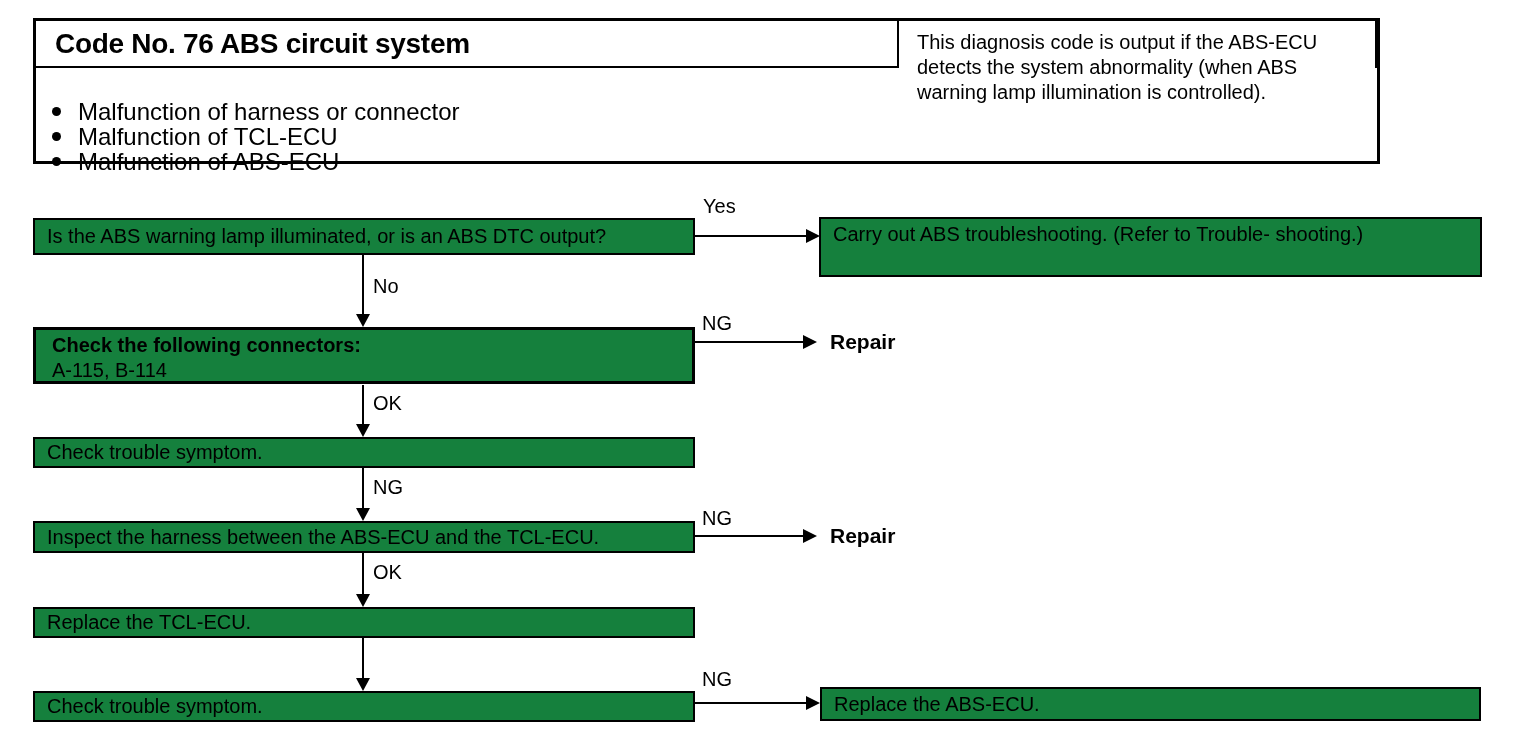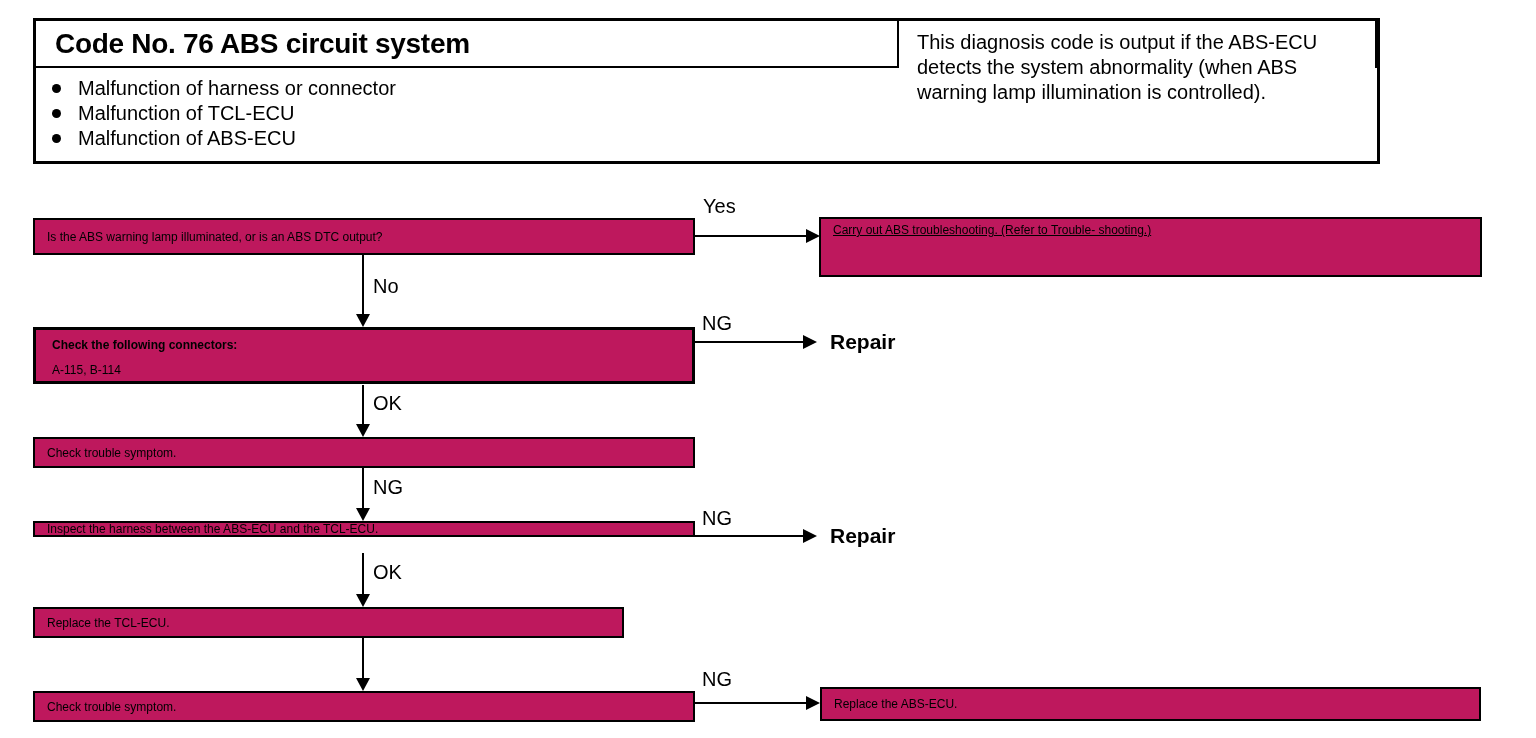--- a/index.html
+++ b/index.html
@@ -15,30 +15,30 @@
     display:grid;grid-template-columns:863px 1fr;grid-template-rows:47px 1fr;
     background:#fff;
   }
   .cell{box-sizing:border-box;}
   .cell.col1{border-right:2px solid #000;}
   .cell.row1{border-bottom:2px solid #000;}
   .head-cell{display:flex;align-items:center;font-weight:bold;font-size:28px;letter-spacing:-0.3px;}
   .head-cell.left{padding-left:19px;}
   .head-cell.right{padding-left:16px;}
   .desc-cell{padding:9px 30px 0 18px;font-size:20px;line-height:25px;}
-  .cause-cell{padding:8px 8px 0 16px;font-size:20px;line-height:25px;}
+  .cause-cell{padding:8px 8px 0 16px;font-size:24px;line-height:25px;margin-top:23px;}
   .cause-row{display:flex;align-items:flex-start;}
   .bullet{width:9px;height:9px;border-radius:50%;background:#000;margin:8px 17px 0 0;flex:0 0 auto;}
 
   
   .fbox{
-    position:absolute;box-sizing:border-box;border:2px solid #000;background:#be185d;
-    font-size:12px;display:flex;align-items:center;padding:0 12px;
+    position:absolute;box-sizing:border-box;border:2px solid #000;background:#15803d;
+    font-size:20px;display:flex;align-items:center;padding:0 12px;
   }
-  .fbox.top-align{align-items:flex-start;padding-top:4px;text-decoration:underline;}
+  .fbox.top-align{align-items:flex-start;padding-top:4px;}
   .fbox.two-line{display:block;border-width:3px;padding:3px 16px;line-height:25px;}
   .bold{font-weight:bold;}
 
   
   .vline{position:absolute;width:2px;background:#000;}
   .hline{position:absolute;height:2px;background:#000;}
   .arr-down{position:absolute;width:0;height:0;
     border-left:7px solid transparent;border-right:7px solid transparent;
     border-top:13px solid #000;}
   .arr-right{position:absolute;width:0;height:0;
@@ -83,25 +83,25 @@
 
   <div class="fbox two-line" style="left:33px;top:327px;width:662px;height:57px;">
     <div class="bold">Check the following connectors:</div>
     <div>A-115, B-114</div>
   </div>
 
   <div class="fbox" style="left:33px;top:437px;width:662px;height:31px;">
     <span>Check trouble symptom.</span>
   </div>
 
-  <div class="fbox" style="left:33px;top:521px;width:662px;height:16px;">
+  <div class="fbox" style="left:33px;top:521px;width:662px;height:32px;">
     <span>Inspect the harness between the ABS-ECU and the TCL-ECU.</span>
   </div>
 
-  <div class="fbox" style="left:33px;top:607px;width:591px;height:31px;">
+  <div class="fbox" style="left:33px;top:607px;width:662px;height:31px;">
     <span>Replace the TCL-ECU.</span>
   </div>
 
   <div class="fbox" style="left:33px;top:691px;width:662px;height:31px;">
     <span>Check trouble symptom.</span>
   </div>
 
   <div class="fbox" style="left:820px;top:687px;width:661px;height:34px;">
     <span>Replace the ABS-ECU.</span>
   </div>

